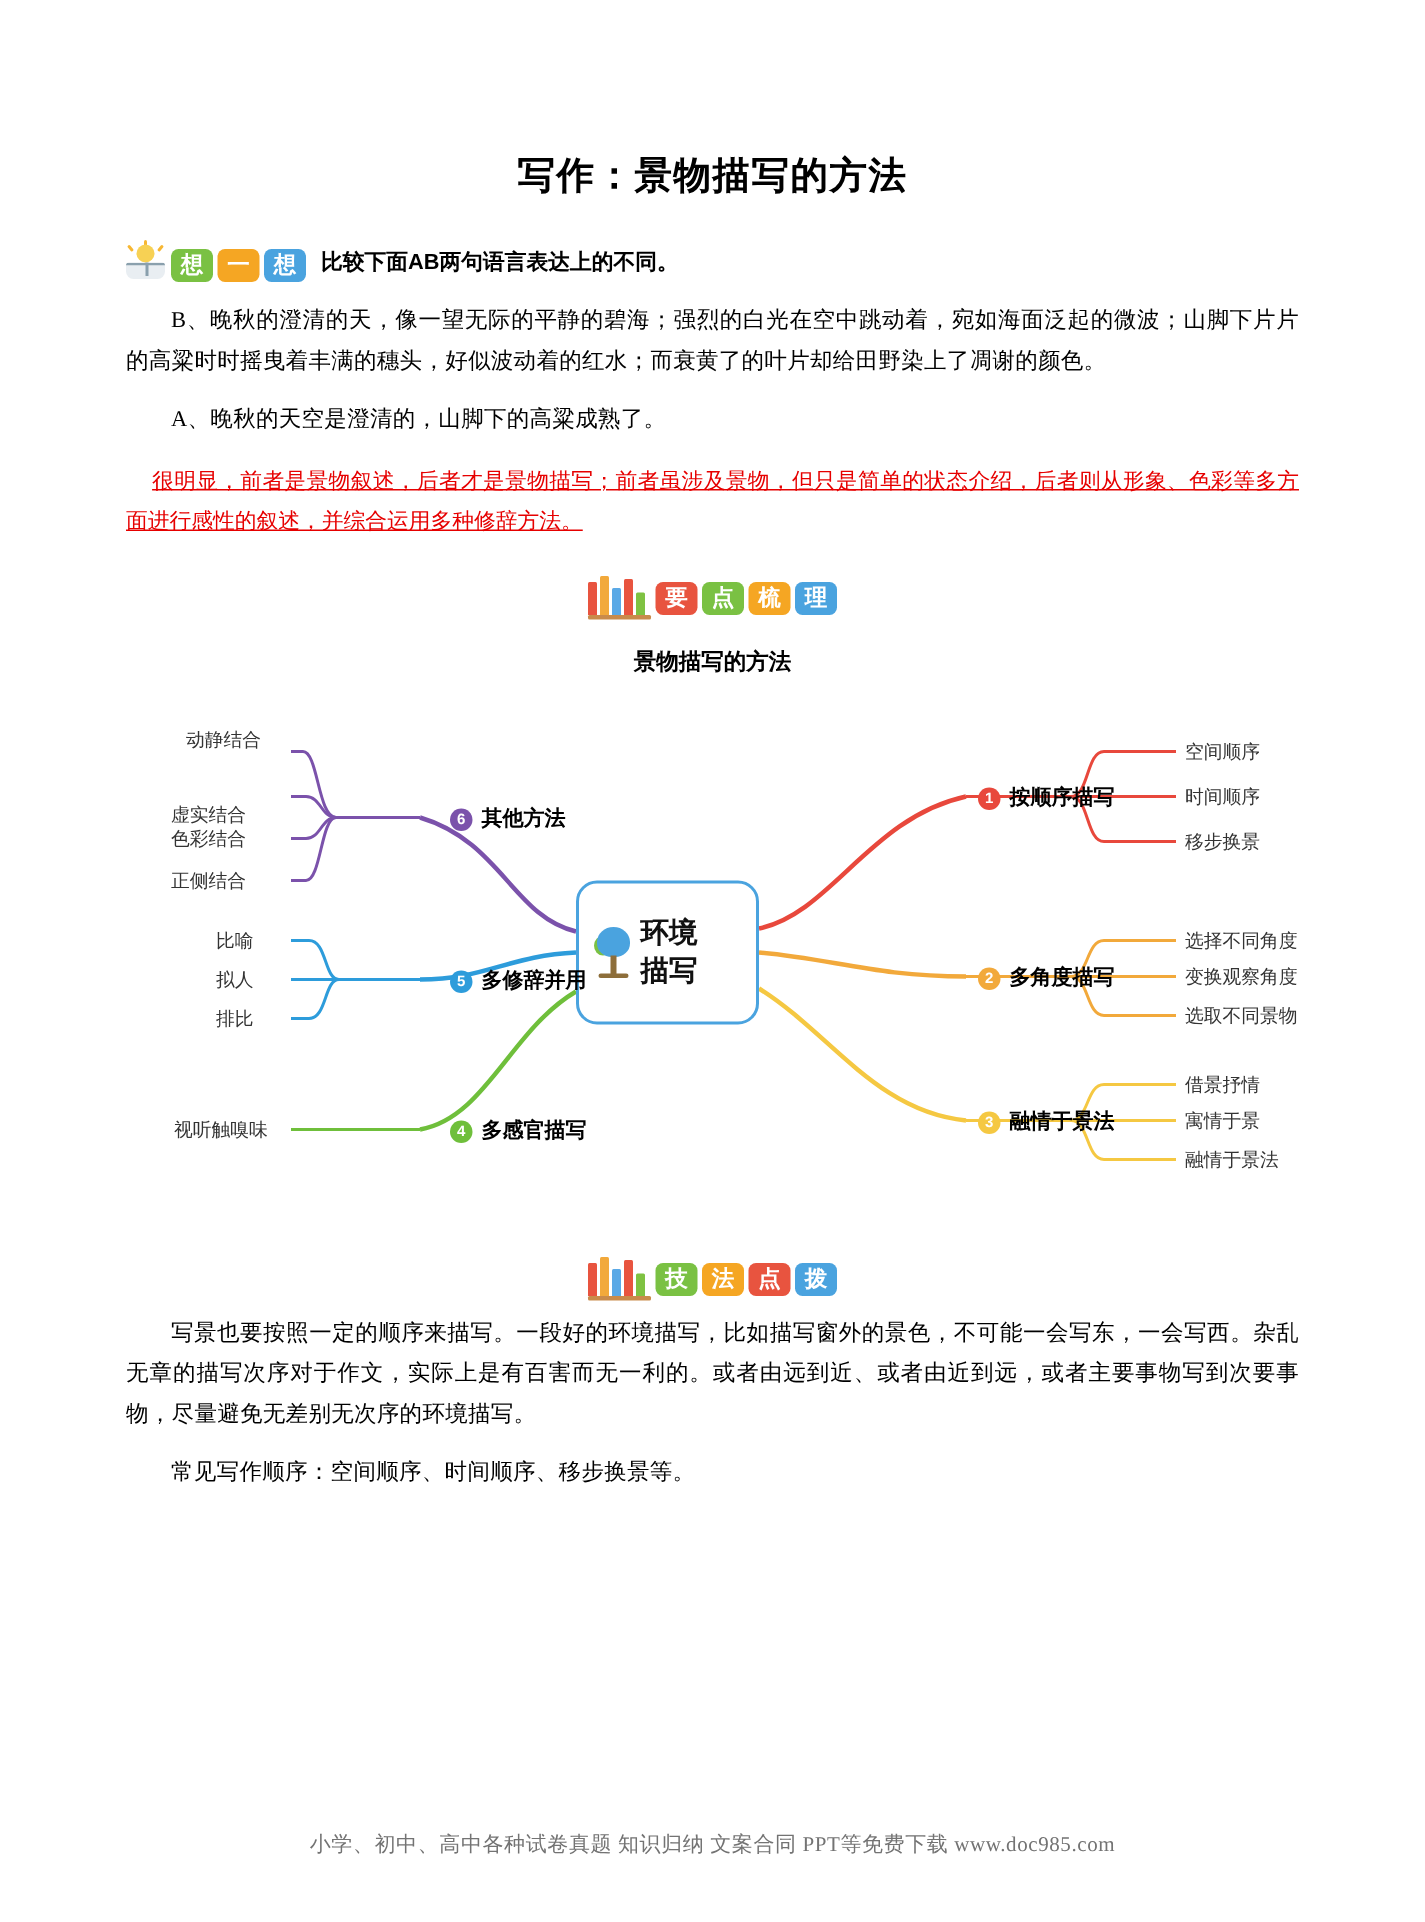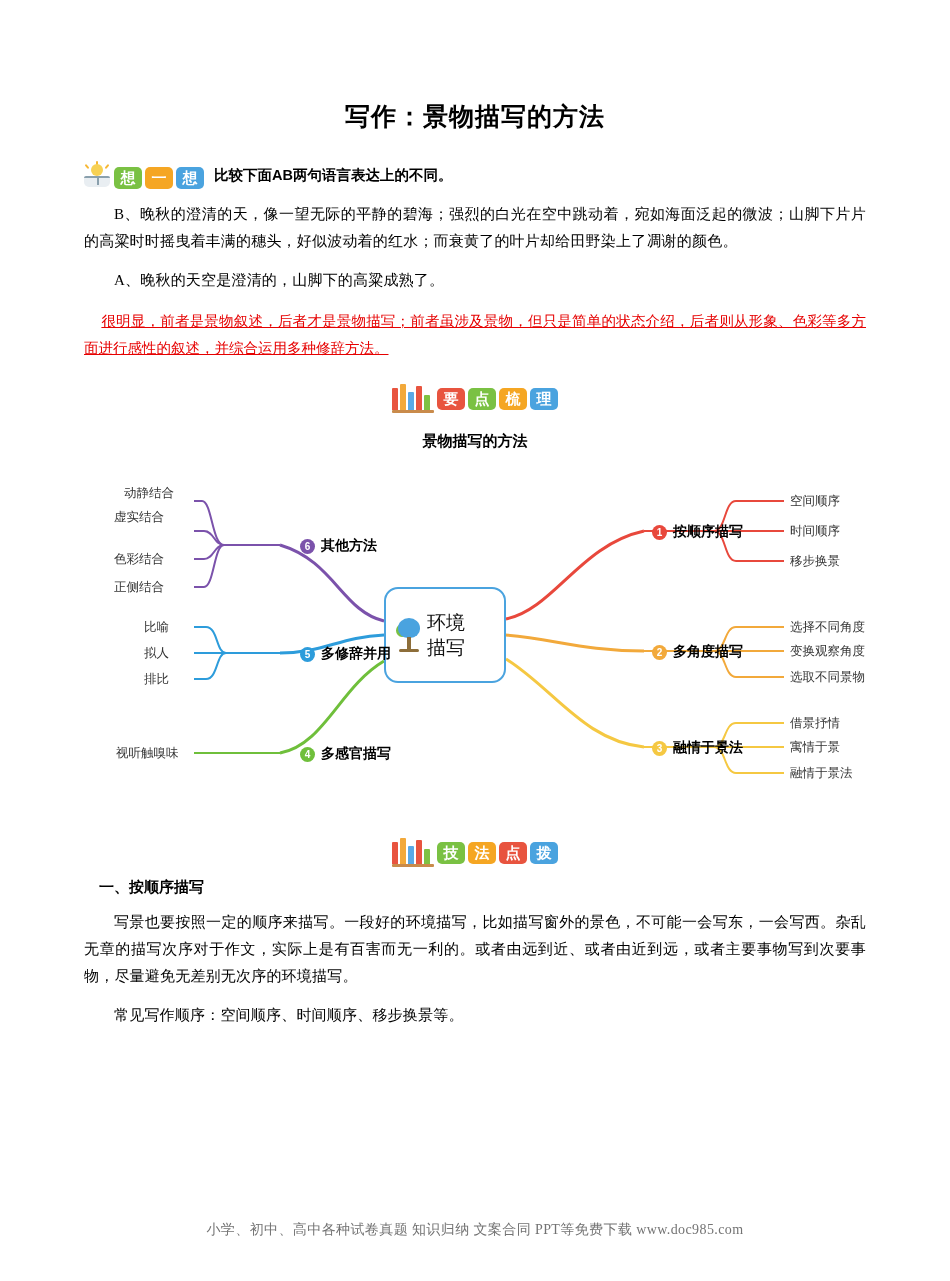--- a/index.html
+++ b/index.html
@@ -183,21 +183,21 @@
     background: #fff;
     display: flex;
     align-items: center;
     gap: 5px;
     padding-left: 10px;
     box-sizing: border-box;
   }
   .node-center .txt {
     font-family: "Liberation Sans", sans-serif;
     font-size: 19px;
-    font-weight: normal;
+    font-weight: bold;
     line-height: 25px;
     color: #111;
   }
   .tree-ico {
     width: 26px; height: 34px;
     position: relative;
     flex: 0 0 26px;
   }
   .tree-ico .leaf {
     position: absolute; top: 0; left: 2px;
@@ -357,21 +357,21 @@
           <span class="base"></span>
       </span>
       <span class="txt">环境<br>描写</span>
     </div>
 
     <div class="branch-label" style="left:216px; top:76px;">
       <span class="num" style="background:#7b52ab">6</span>
       <span>其他方法</span>
     </div>
     <div class="leaf-label" style="left:30px; top:24px;margin-left:10px;">动静结合</div>
-    <div class="leaf-label" style="left:30px; top:48px;">虚实结合</div>
+    <div class="leaf-label" style="left:30px; top:74px;">虚实结合</div>
     <div class="leaf-label" style="left:30px; top:90px;">色彩结合</div>
     <div class="leaf-label" style="left:30px; top:118px;">正侧结合</div>
 
     <div class="branch-label" style="left:216px; top:184px;">
       <span class="num" style="background:#2d9cdb">5</span>
       <span>多修辞并用</span>
     </div>
     <div class="leaf-label" style="left:60px; top:158px;">比喻</div>
     <div class="leaf-label" style="left:60px; top:184px;">拟人</div>
     <div class="leaf-label" style="left:60px; top:210px;">排比</div>
@@ -417,18 +417,17 @@
           <span class="book bk5"></span>
         <span class="bk-shelf"></span>
       </span>
       <span class="badge-chip c-green">技</span>
       <span class="badge-chip c-orange">法</span>
       <span class="badge-chip c-red">点</span>
       <span class="badge-chip c-blue">拨</span>
     </span>
   </div>
 
-  <h3 class="sub-head">一、按顺序描写</h3>
   <p class="body-text indent">写景也要按照一定的顺序来描写。一段好的环境描写，比如描写窗外的景色，不可能一会写东，一会写西。杂乱无章的描写次序对于作文，实际上是有百害而无一利的。或者由远到近、或者由近到远，或者主要事物写到次要事物，尽量避免无差别无次序的环境描写。</p>
   <p class="body-text indent">常见写作顺序：空间顺序、时间顺序、移步换景等。</p>
 
   <div class="footer">小学、初中、高中各种试卷真题 知识归纳  文案合同  PPT等免费下载    www.doc985.com</div>
 </div>
 
 </body></html>

